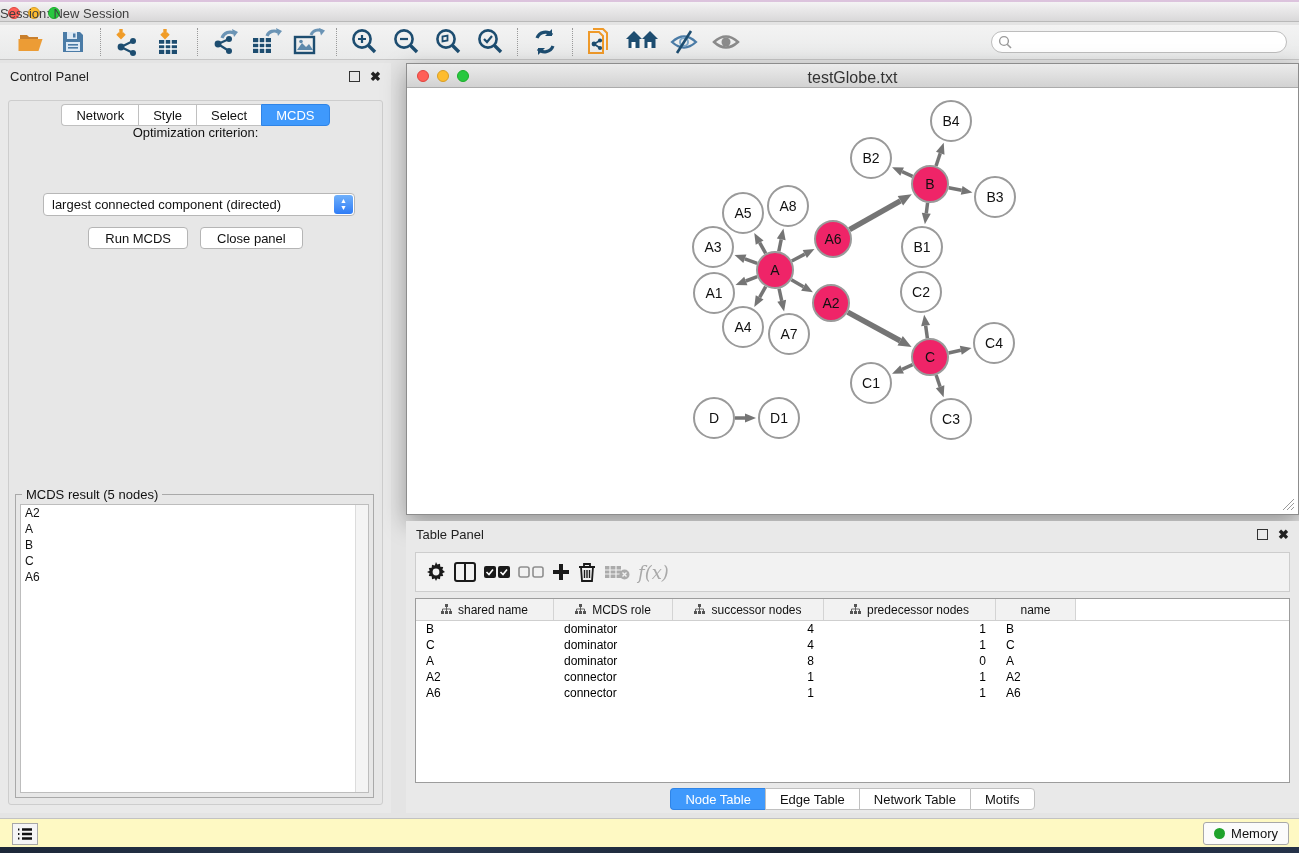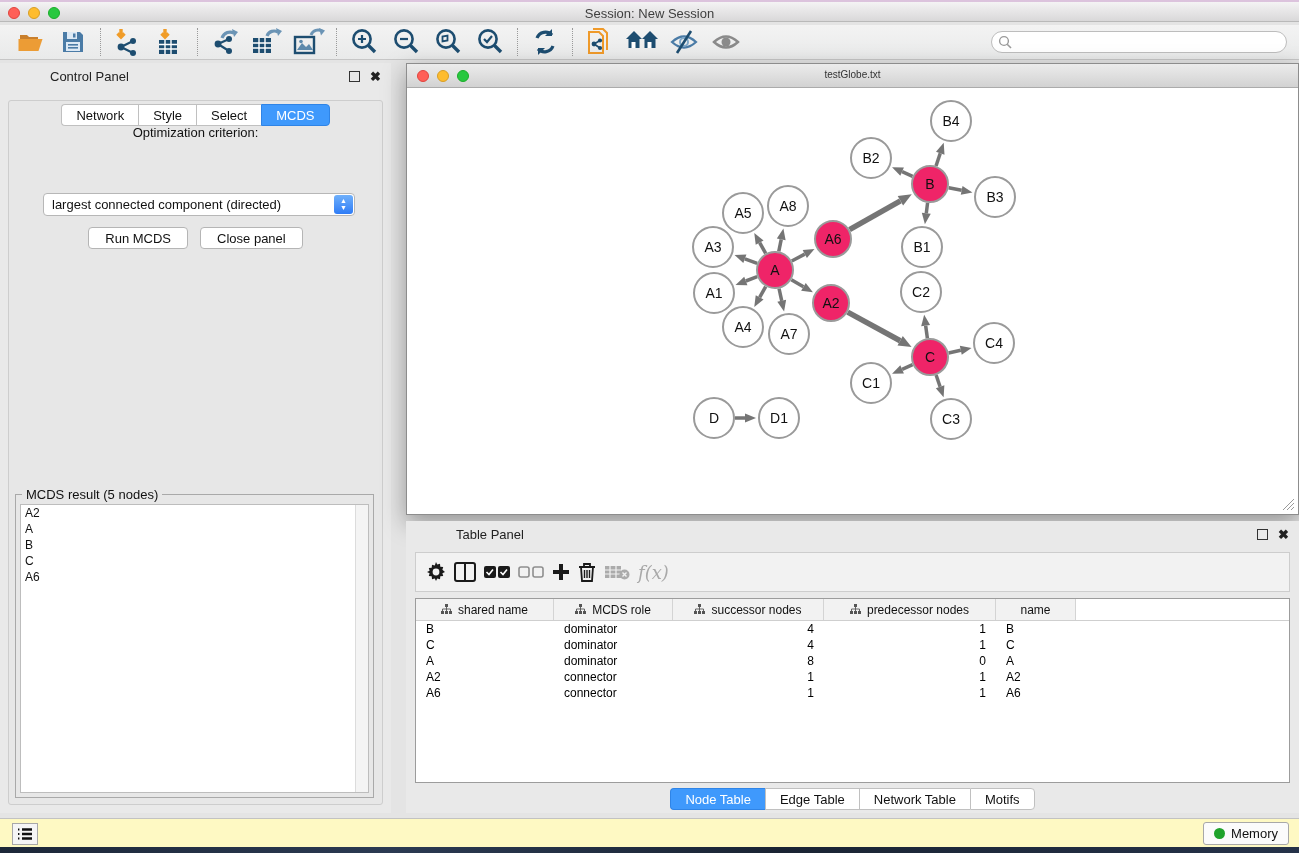--- a/index.html
+++ b/index.html
@@ -8,40 +8,40 @@
 
   
   #titlebar { position:absolute; left:0; top:0; width:1299px; height:22px;
     background:linear-gradient(#f4f3f4,#d9d8d9); border-top:2px solid #dcc3dd;
     border-bottom:1px solid #b9b9b9; }
   .lights { position:absolute; top:5px; display:flex; gap:8px; }
   .light { width:12px; height:12px; border-radius:50%; }
   .light.red{ background:#ff5f57; border:1px solid #e0443e; }
   .light.yellow{ background:#febc2e; border:1px solid #d89e24; }
   .light.green{ background:#28c840; border:1px solid #1aad29; }
-  #titlebar .title { position:absolute; width:100%; text-align:center; top:4px;
+  #titlebar .title { position:absolute; width:100%; top:4px;
     font-size:13px; color:#3f3f3f; }
 
   
   #toolbar { position:absolute; left:0; top:25px; width:1299px; height:35px;
     background:linear-gradient(#f3f3f3,#e9eaea); border-bottom:1px solid #c6c6c6;
     display:flex; align-items:center; padding:0 10px; }
   .tb-btn { width:42px; height:32px; display:flex; align-items:center;
     justify-content:center; background:none; border:none; cursor:default; }
   .tb-sep { width:1px; height:28px; border-left:1px dotted #9a9a9a; margin:0 6px; }
   #search-wrap { margin-left:auto; margin-right:2px; position:relative; }
   #search-input { width:296px; height:22px; border:1px solid #bdbdbd; border-radius:11px;
     background:#fff; padding-left:24px; font-size:12px; outline:none; }
   #search-wrap svg { position:absolute; left:7px; top:4px; }
 
   
   #control-panel { position:absolute; left:0; top:63px; width:391px; height:750px;
     background:#e9e9e9; }
   .panel-head { height:26px; display:flex; align-items:center; padding:0 10px;
-    font-size:13px; color:#222;margin-left:40px; }
+    font-size:13px; color:#222; }
   .panel-head .ph-icons { margin-left:auto; display:flex; gap:10px; align-items:center; }
   .float-box { width:11px; height:11px; border:1.5px solid #333; background:transparent; }
   .close-x { font-size:13px; font-weight:bold; color:#222; line-height:11px; }
   .seg-tabs { display:flex; justify-content:center; margin-top:15px; position:relative; z-index:2; }
   .seg { height:22px; padding:0 14px; background:#fff; border:1px solid #c0c0c0;
     border-right:none; font-size:13px; color:#111; display:flex; align-items:center; }
   .seg:first-child { border-radius:4px 0 0 4px; }
   .seg:last-child { border-radius:0 4px 4px 0; border-right:1px solid #c0c0c0; }
   .seg.active { background:#3f99fc; border-color:#2f84e6; color:#fff; }
   #cp-content { position:absolute; left:8px; right:8px; top:37px; bottom:8px;
@@ -68,21 +68,21 @@
     background:#f4f4f4; border-left:1px solid #dcdcdc; }
   .mcds-item { font-size:12px; color:#111; padding:1px 0 1px 4px; line-height:14px; }
 
   
   #net-window { position:absolute; left:406px; top:63px; width:893px; height:452px;
     border:1px solid #8d8d8d; background:#fff; box-shadow:0 8px 22px rgba(0,0,0,.35); }
   #net-titlebar { height:24px; background:linear-gradient(#ececec,#d2d2d2);
     border-bottom:1px solid #ababab; position:relative; }
   #net-titlebar .lights { top:6px; left:10px; }
   #net-titlebar .title { position:absolute; width:100%; text-align:center; top:5px;
-    font-size:10px; color:#333; }
+    font-size:16px; color:#333; }
   #net-canvas { position:absolute; left:2px; right:2px; top:25px; bottom:2px; background:#fff; }
   #resize-grip { position:absolute; right:3px; bottom:3px; width:13px; height:13px; }
 
   
   #table-panel { position:absolute; left:406px; top:521px; width:893px; height:292px;
     background:#e9e9e9; }
   #tp-toolbar { position:absolute; left:9px; right:9px; top:31px; height:40px;
     background:#f2f2f2; border:1px solid #cdcdcd; display:flex; align-items:center;
     padding:0 10px; gap:8px; }
   .tp-btn { background:none; border:none; display:flex; align-items:center; cursor:default; }

